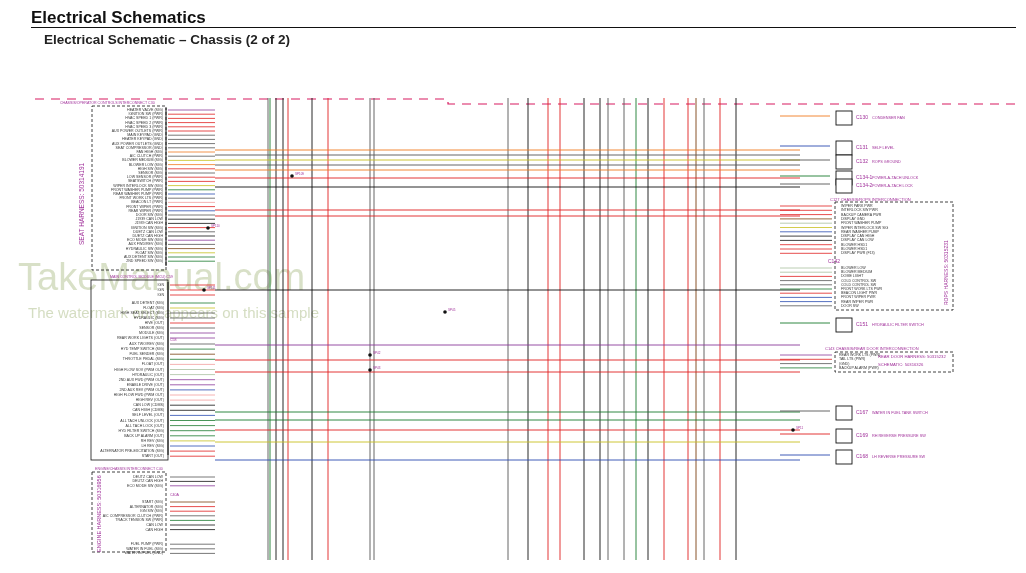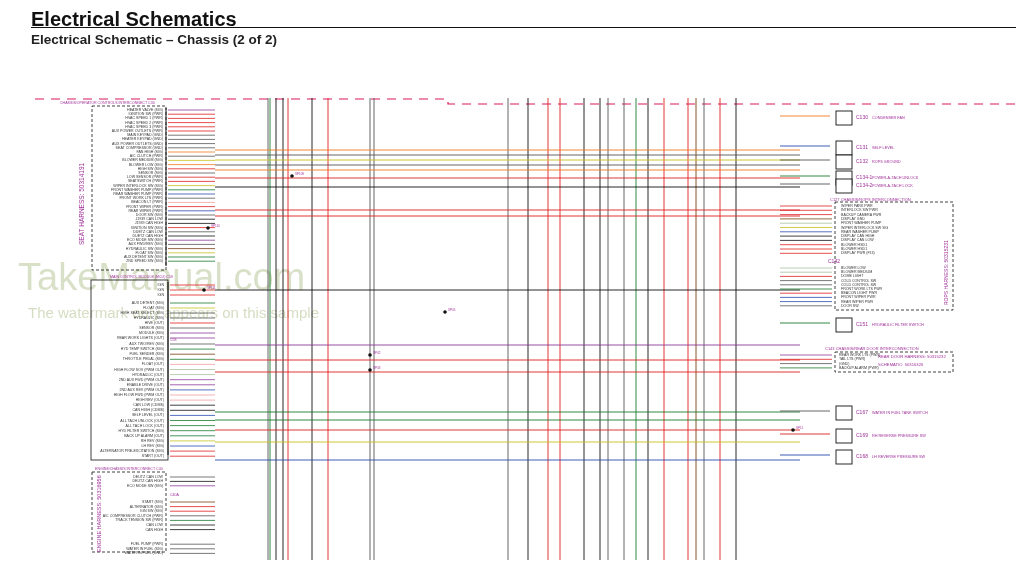--- a/index.html
+++ b/index.html
@@ -1,19 +1,19 @@
 <!DOCTYPE html>
 <html><head>
 <meta charset="utf-8">
 <style>
   html,body{margin:0;padding:0;background:#fff;}
   body{width:1026px;height:573px;position:relative;overflow:hidden;font-family:"Liberation Sans",sans-serif;}
-  .hdr-title{position:absolute;left:31px;top:8px;font-size:20px;font-weight:bold;color:#111;}
+  .hdr-title{position:absolute;left:31px;top:8px;font-size:17px;font-weight:bold;color:#111;}
   .hdr-rule{position:absolute;left:31px;top:27px;width:985px;height:1px;background:#111;}
-  .hdr-sub{position:absolute;left:31px;top:32px;font-size:13.5px;font-weight:bold;color:#222;}
+  .hdr-sub{position:absolute;left:44px;top:32px;font-size:13.5px;font-weight:bold;color:#222;}
   svg{position:absolute;left:0;top:0;}
   .tiny{font-family:"Liberation Sans",sans-serif;font-size:3.6px;fill:#333;}
   .mag{font-family:"Liberation Sans",sans-serif;fill:#a0309a;}
   .wm1{font-family:"Liberation Sans",sans-serif;font-size:38px;fill:#b9c79a;opacity:.55;}
   .wm2{font-family:"Liberation Sans",sans-serif;font-size:15px;fill:#b9c79a;opacity:.6;}
 </style>
 </head>
 <body>
 
 <div class="hdr-title">Electrical Schematics</div>

